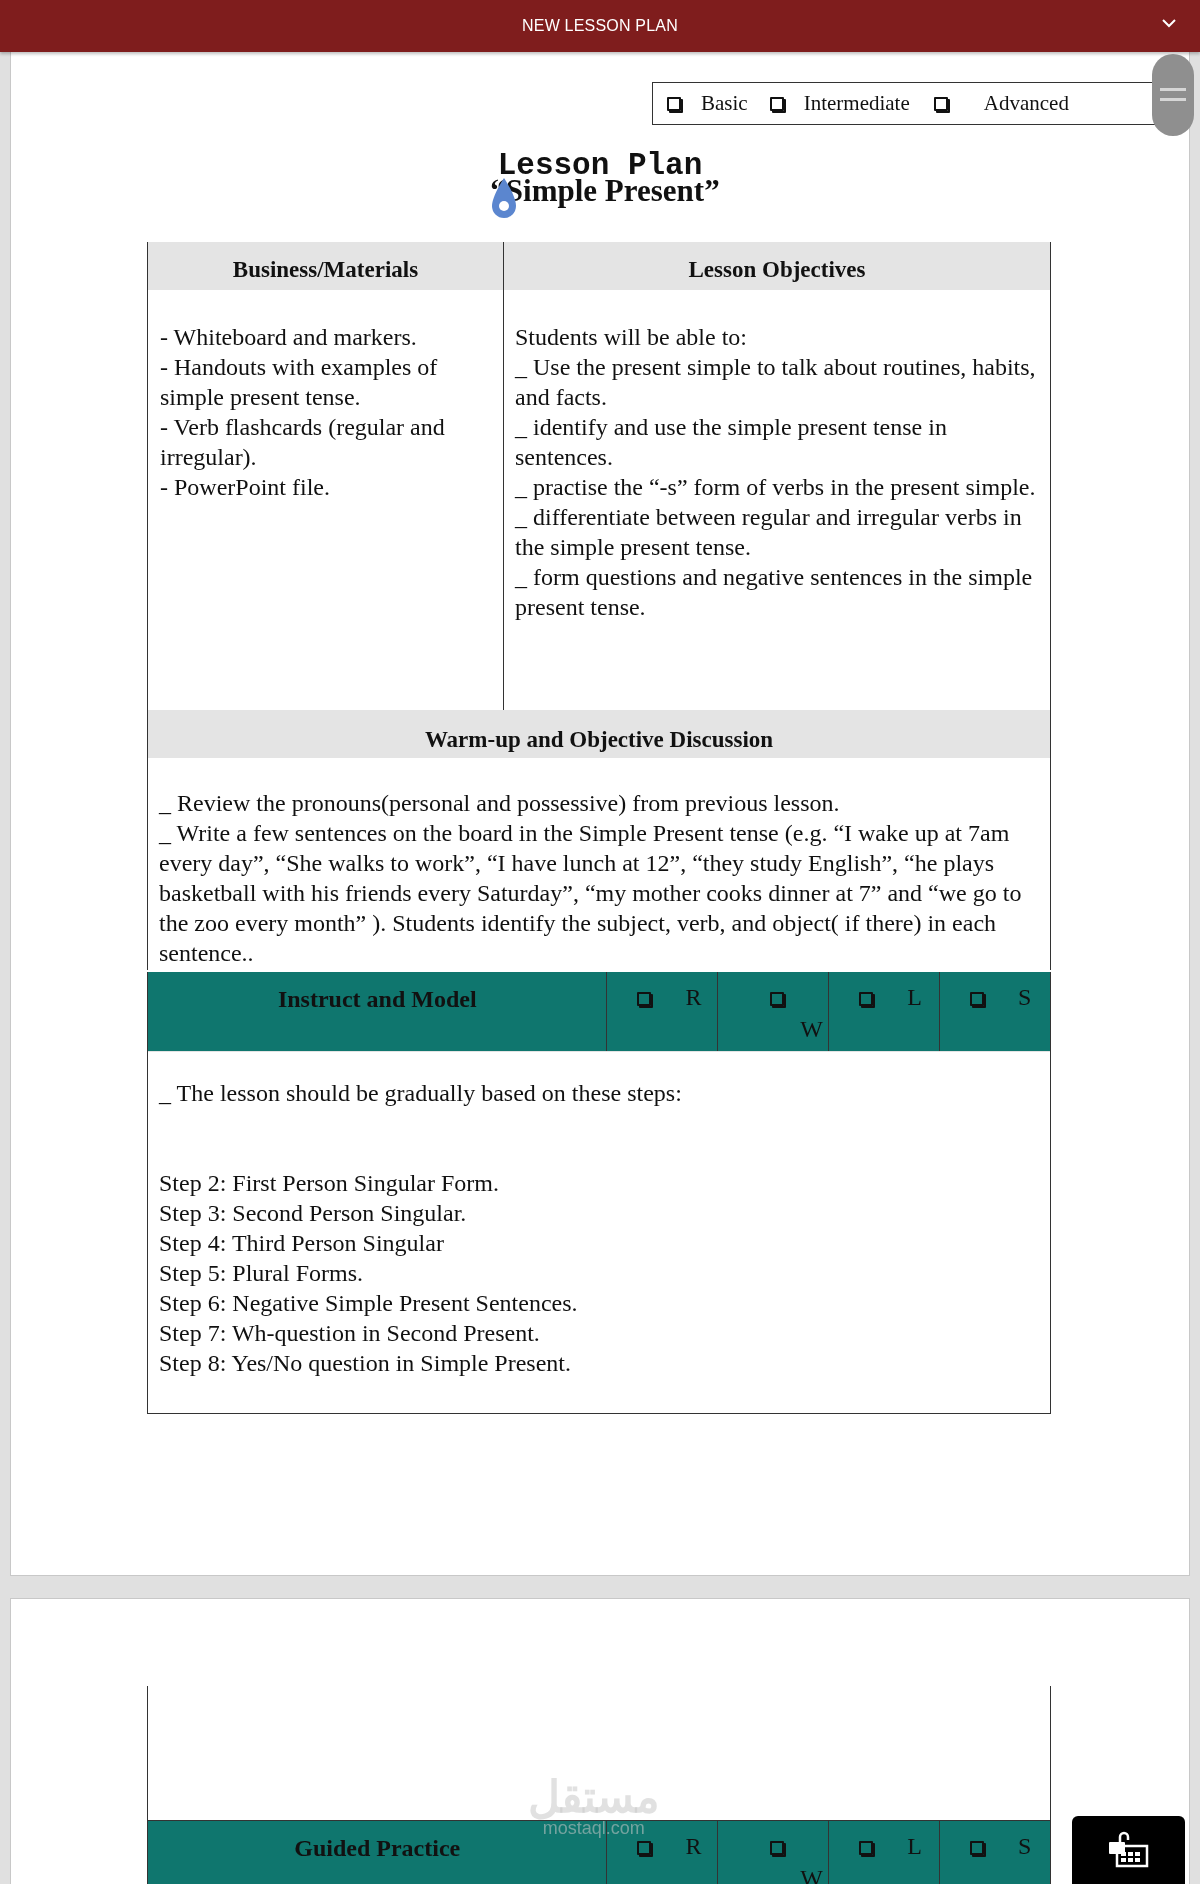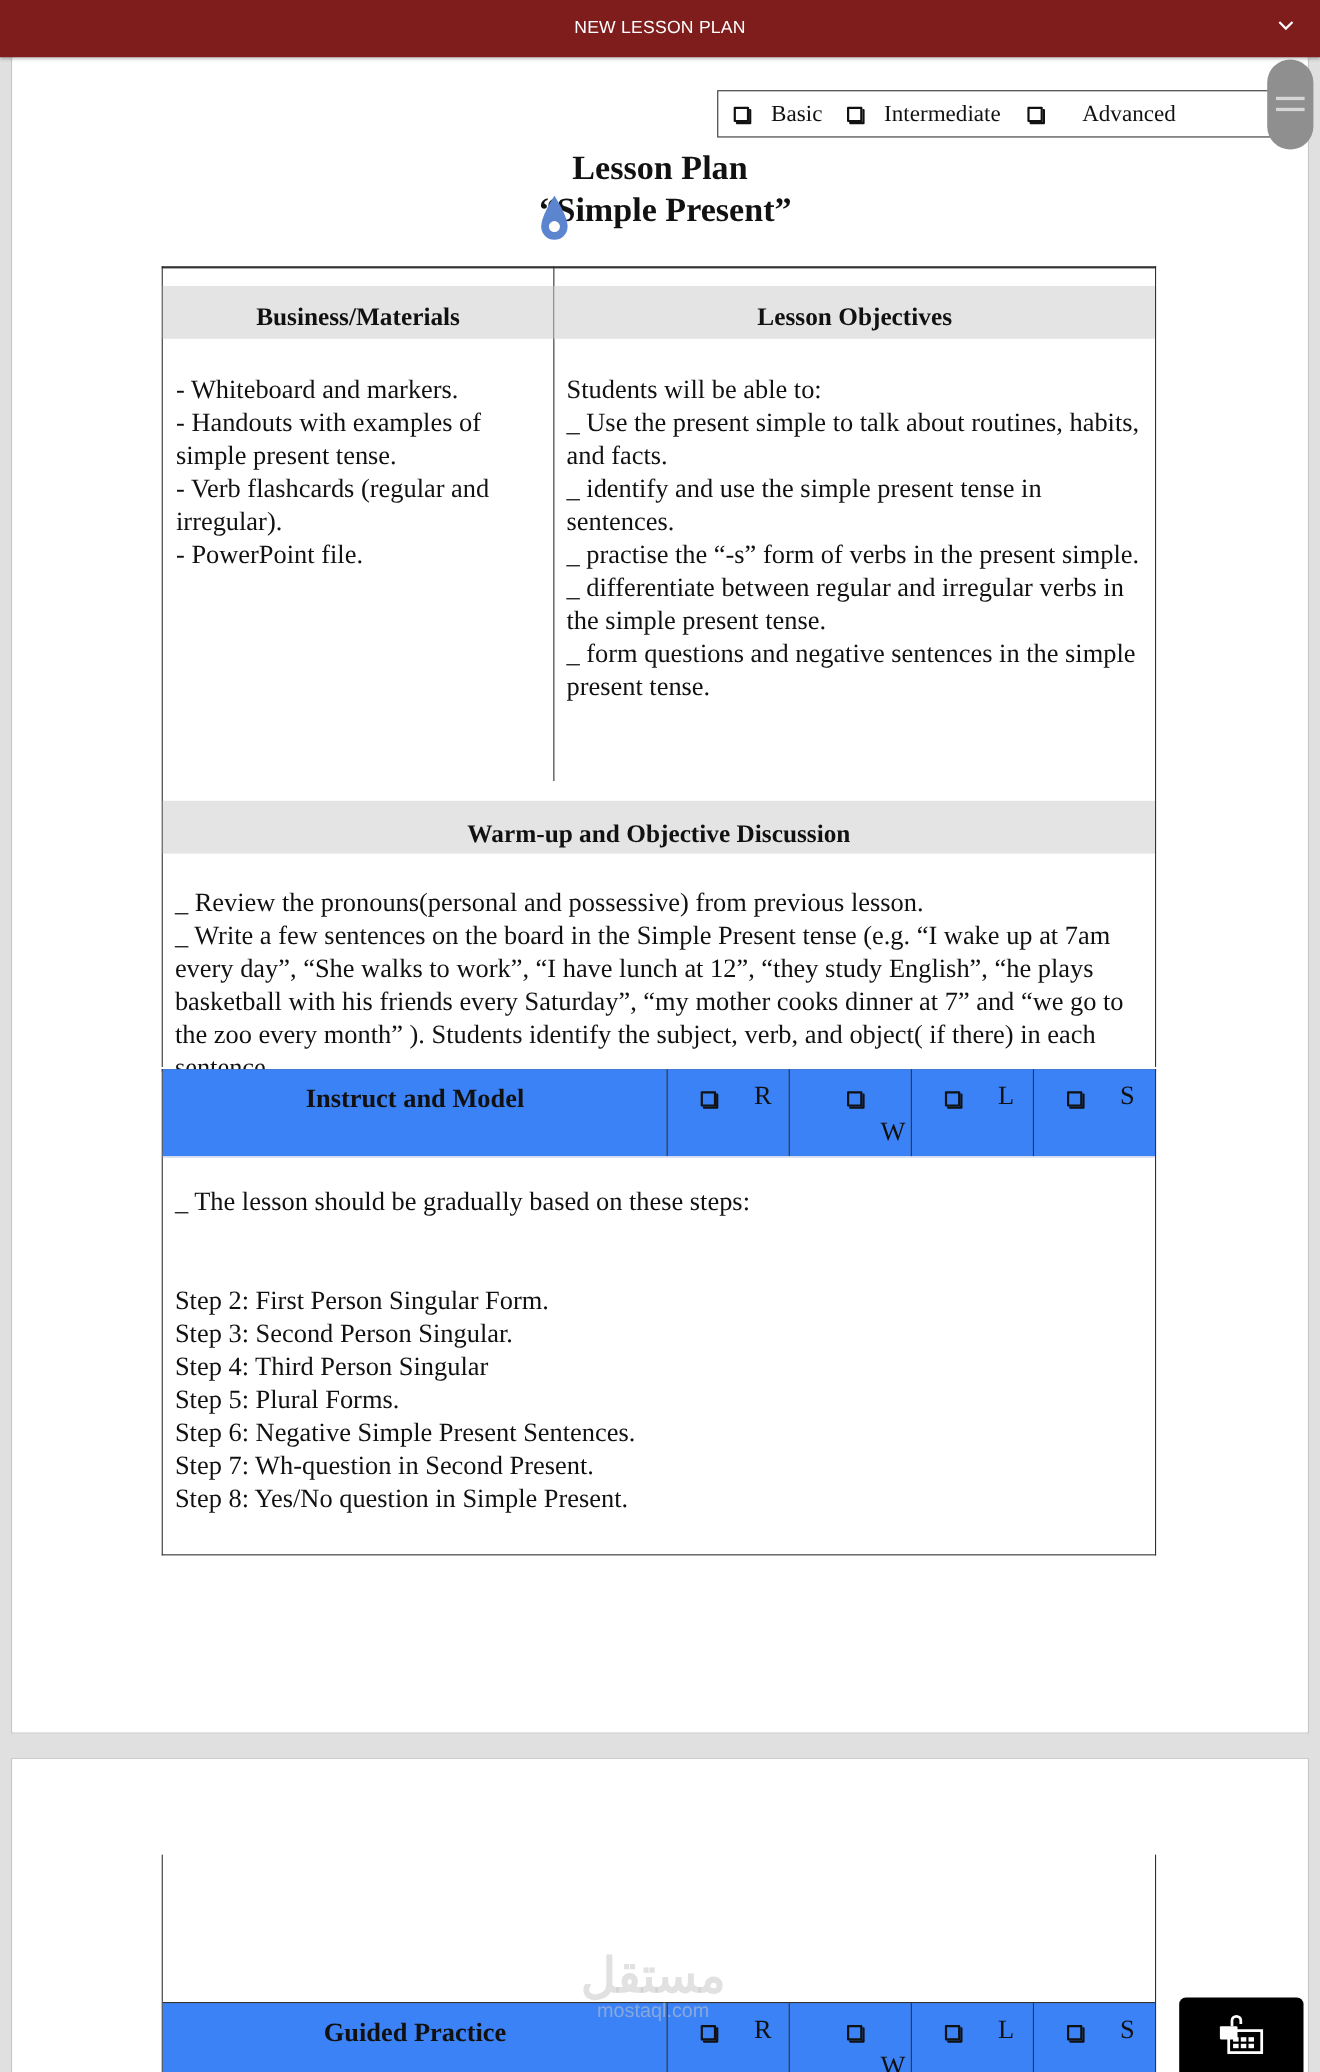--- a/index.html
+++ b/index.html
@@ -39,46 +39,46 @@
 
   
   .scroll-handle {
     position: absolute; left: 1152px; top: 54px; width: 42px; height: 82px;
     background: #8f8f8f; border-radius: 21px; z-index: 6;
   }
   .scroll-handle span { position: absolute; left: 8px; width: 26px; height: 3px; background: #d6d6d6; }
 
   
   .doc-title { position: absolute; left: 0; width: 1200px; text-align: center; font-weight: bold; font-size: 31px; }
-  .t1 { top: 135px; }
+  .t1 { top: 148px; font-family: Liberation Mono, monospace; }
   .t2 { top: 173px; left: 0px; width: 1210px; }
 
   .cursor-drop { position: absolute; left: 490px; top: 176px; width: 28px; height: 46px; z-index: 6; }
 
   
   .tbl { position: absolute; left: 147px; width: 904px; border-left: 1.5px solid #333; border-right: 1.5px solid #333; }
-  .hdr { background: #e4e4e4; font-weight: bold; font-size: 23px; text-align: center; margin-top: 18px; }
+  .hdr { background: #e4e4e4; font-weight: bold; font-size: 23px; text-align: center; }
   .body-text { font-size: 24px; line-height: 30px; }
 
   .row1 { top: 242px; height: 468px; }
   .row1 .col { position: absolute; top: 0; height: 468px; }
   .row1 .c1 { left: 0; width: 356px; border-right: 1.5px solid #333; }
   .row1 .c2 { left: 356px; width: 546px; }
   .row1 .hdr { height: 48px; line-height: 56px; }
   .row1 .body-text { padding: 80px 10px 0 12px; }
   .row1 .c2 .body-text { padding-left: 11px; }
   .tbl-top-border { position: absolute; left: 147px; top: 242px; width: 904px; height: 1.5px; background: #333; }
 
   .row2 { top: 710px; height: 260px; }
   .row2 .hdr { height: 48px; line-height: 60px; }
   .row2 .body-text { padding: 80px 10px 0 11px; font-family: "Liberation Serif", serif; }
 
   .row3 { top: 972px; height: 442px; border-bottom: 1.5px solid #333; }
   .row3-top-border { position: absolute; left: 147px; top: 972px; width: 904px; height: 1.5px; background: #333; }
-  .skillrow { display: flex; height: 80px; background: #3b82f6; border-bottom: 1px solid #e4e4e4; }
+  .skillrow { display: flex; height: 80px; background: #0f766e; border-bottom: 1px solid #e4e4e4; }
   .skillrow .sk-title { width: 460px; font-weight: bold; font-size: 24px; text-align: center; padding-top: 14px; border-right: 1.5px solid #333; }
   .skillrow .sk { position: relative; width: 111px; border-right: 1.5px solid #333; font-size: 24px; }
   .skillrow .sk:last-child { border-right: none; width: 110px; }
   .sk .cb { position: absolute; left: 30px; top: 20px; }
   .sk .lbl { position: absolute; left: 78px; top: 12px; }
   .sk.w .cb { left: 52px; }
   .sk.w .lbl { left: 82px; top: 44px; }
   .row3 .body-text { padding: 20px 10px 0 11px; }
   .steps { margin-top: 60px; }
 

